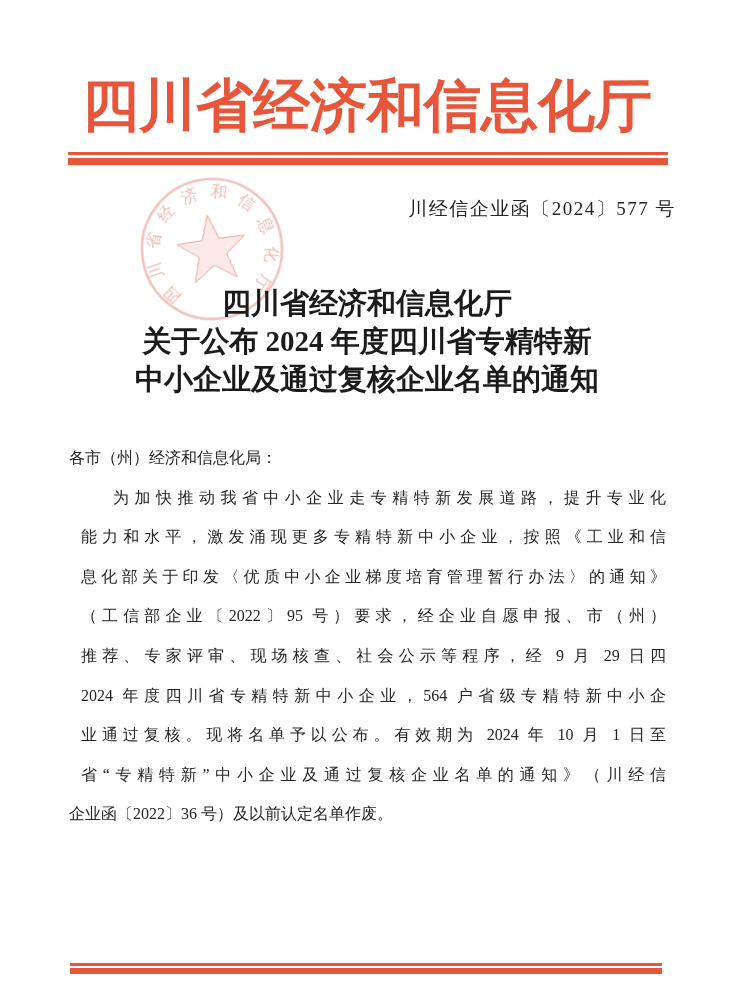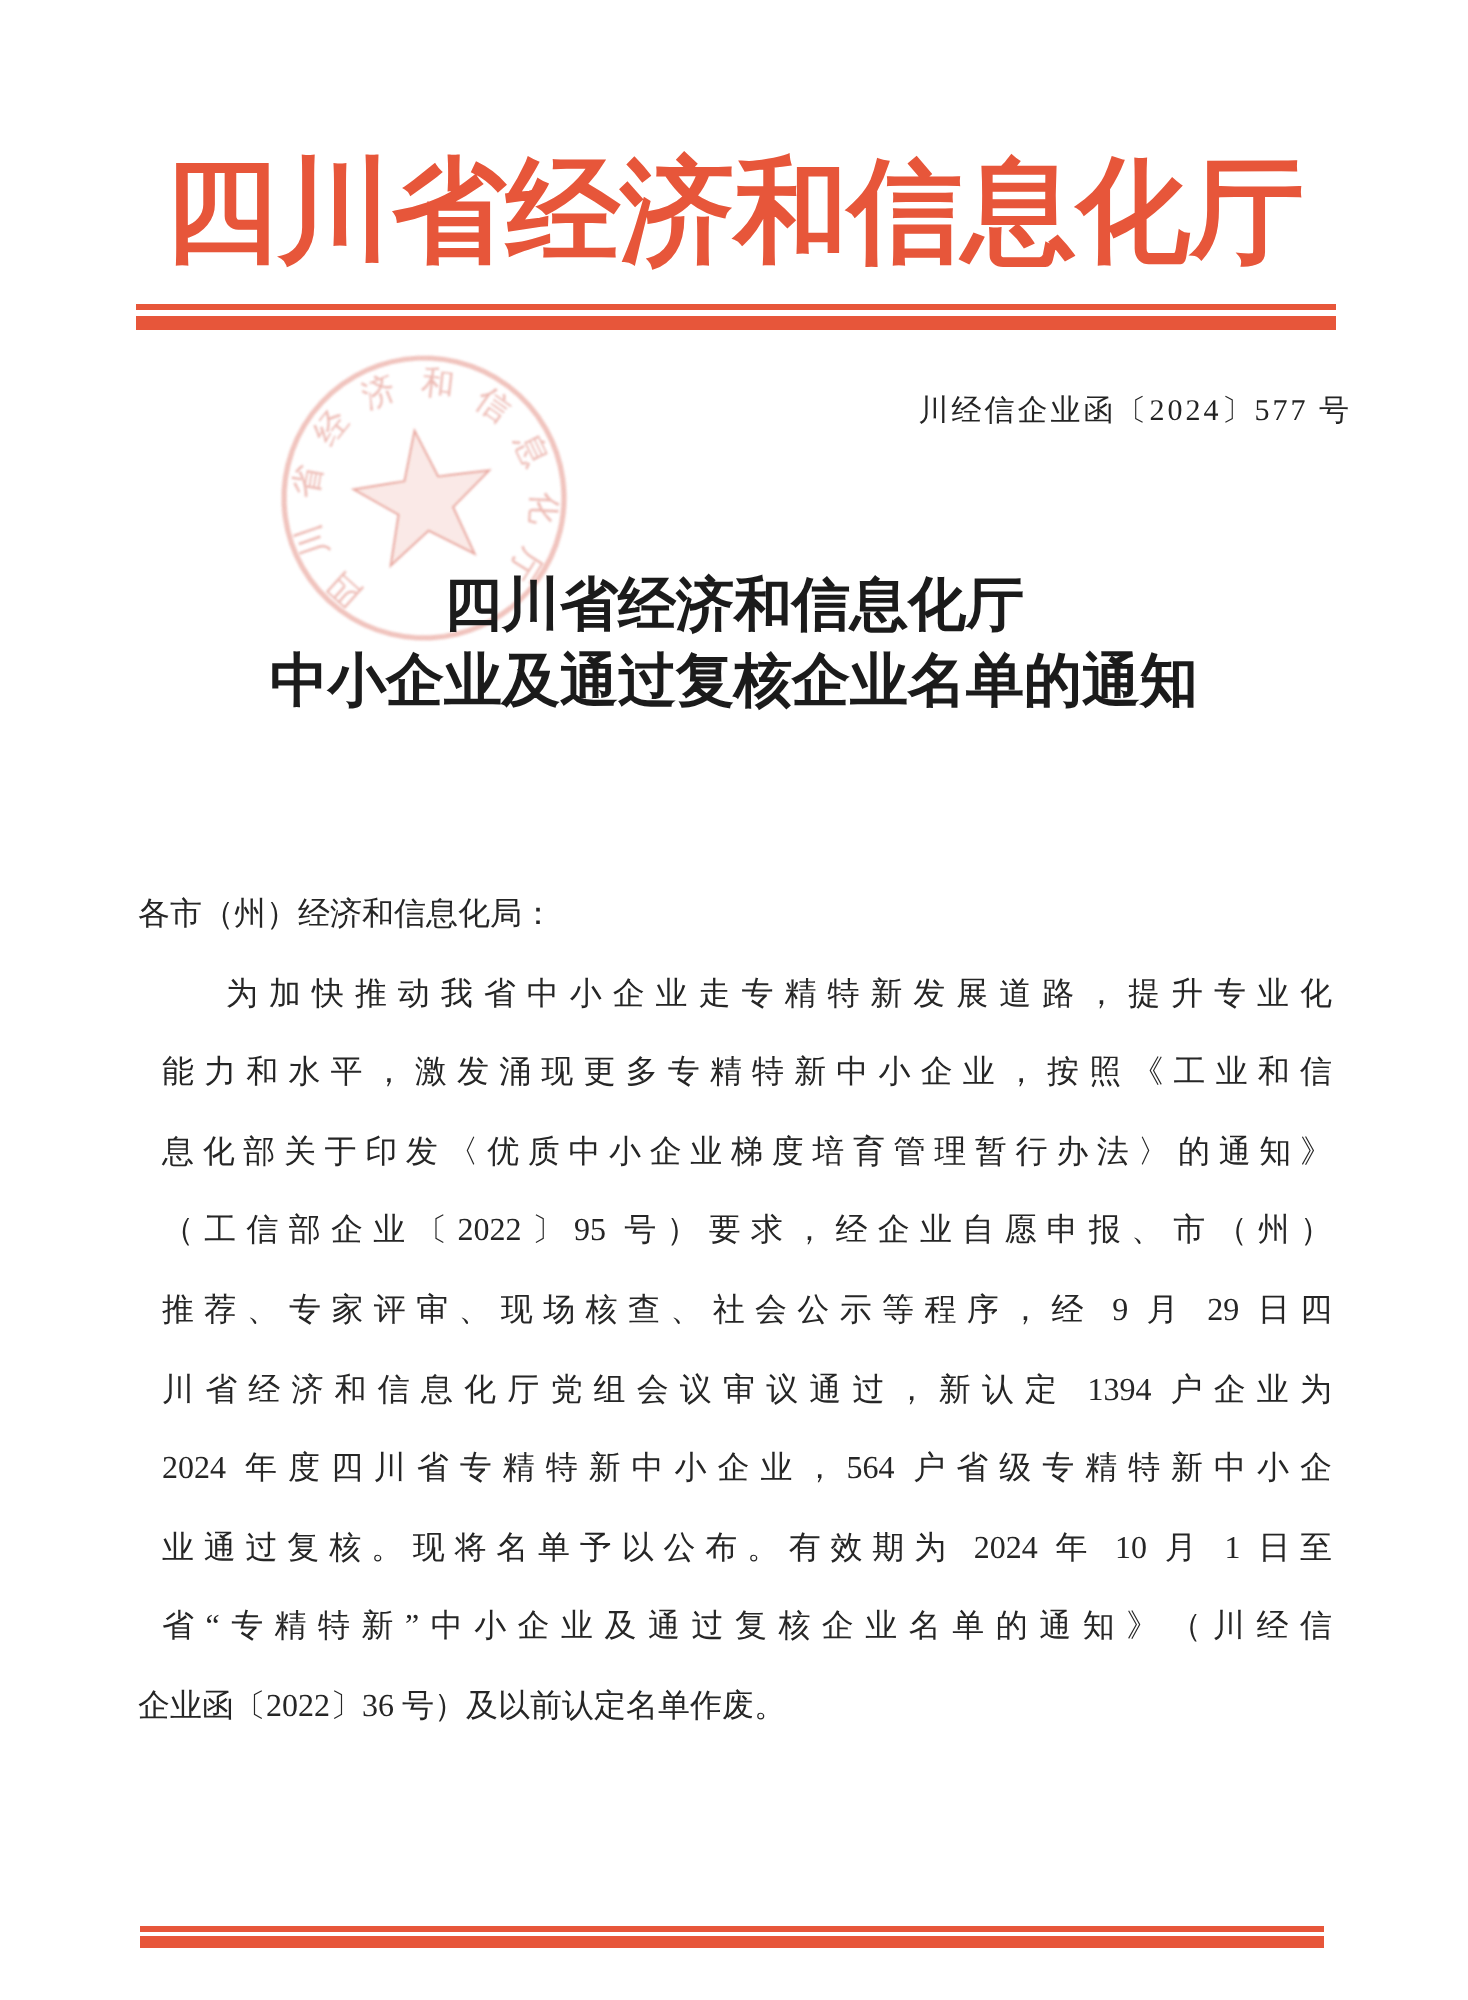--- a/index.html
+++ b/index.html
@@ -25,21 +25,21 @@
   .rule .thin{height:3px;background:#e7563a;}
   .rule .gap{height:3px;background:#ffffff;}
   .rule .thick{height:7px;background:#e7563a;}
   .rule-bottom{top:963px;left:70px;width:592px;}
   .rule-bottom .thin{height:3px;}
   .rule-bottom .gap{height:2px;}
   .rule-bottom .thick{height:6px;}
 
   .doc-number{
     position:absolute;top:196px;right:58px;
-    font-size:15px;color:#242424;
+    font-size:19px;color:#242424;
     letter-spacing:1.5px;
     white-space:nowrap;
   }
 
   .seal{
     position:absolute;top:174px;left:137px;
     width:150px;height:150px;
     opacity:.85;
     pointer-events:none;
   }
@@ -102,31 +102,31 @@
   <div class="rule rule-top">
     <div class="thin"></div>
       <div class="gap"></div>
       <div class="thick"></div>
   </div>
 
   <div class="doc-number">川经信企业函〔2024〕577 号</div>
 
   <div class="doc-title">
     <div>四川省经济和信息化厅</div>
+    <div>关于公布 2024 年度四川省专精特新</div>
     <div>中小企业及通过复核企业名单的通知</div>
   </div>
 
   <div class="body-block">
     <div class="ln">各市（州）经济和信息化局：</div>
     <div class="ln just indent">为加快推动我省中小企业走专精特新发展道路，提升专业化</div>
     <div class="ln just">能力和水平，激发涌现更多专精特新中小企业，按照《工业和信</div>
     <div class="ln just">息化部关于印发〈优质中小企业梯度培育管理暂行办法〉的通知》</div>
     <div class="ln just">（工信部企业〔2022〕95 号）要求，经企业自愿申报、市（州）</div>
     <div class="ln just">推荐、专家评审、现场核查、社会公示等程序，经 9 月 29 日四</div>
-    <div class="ln just">川省经济和信息化厅党组会议审议通过，新认定 1394 户企业为</div>
     <div class="ln just">2024 年度四川省专精特新中小企业，564 户省级专精特新中小企</div>
     <div class="ln just">业通过复核。现将名单予以公布。有效期为 2024 年 10 月 1 日至</div>
     <div class="ln just">省“专精特新”中小企业及通过复核企业名单的通知》（川经信</div>
     <div class="ln">企业函〔2022〕36 号）及以前认定名单作废。</div>
   </div>
 
   <div class="rule rule-bottom">
     <div class="thin" style="background:#e7563a;"></div>
     <div class="gap"></div>
     <div class="thick" style="background:#e7563a;"></div>

